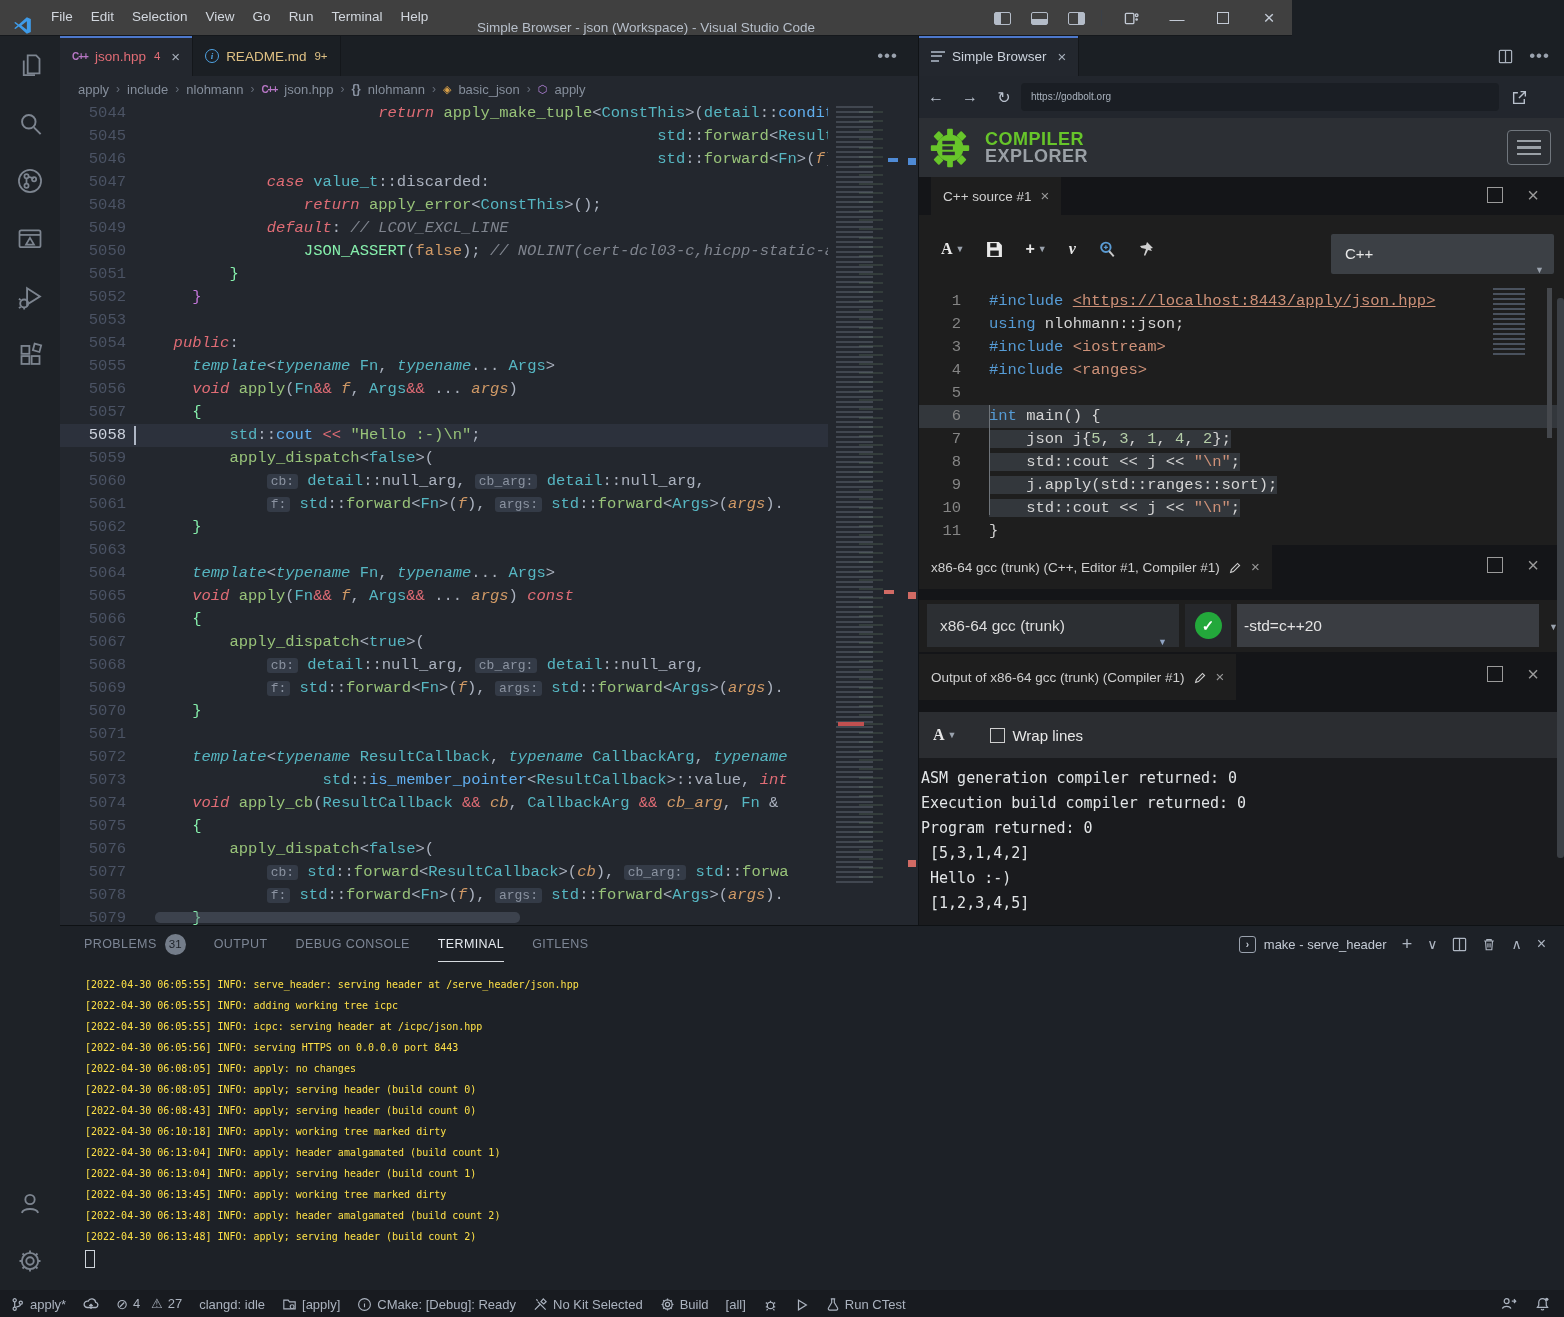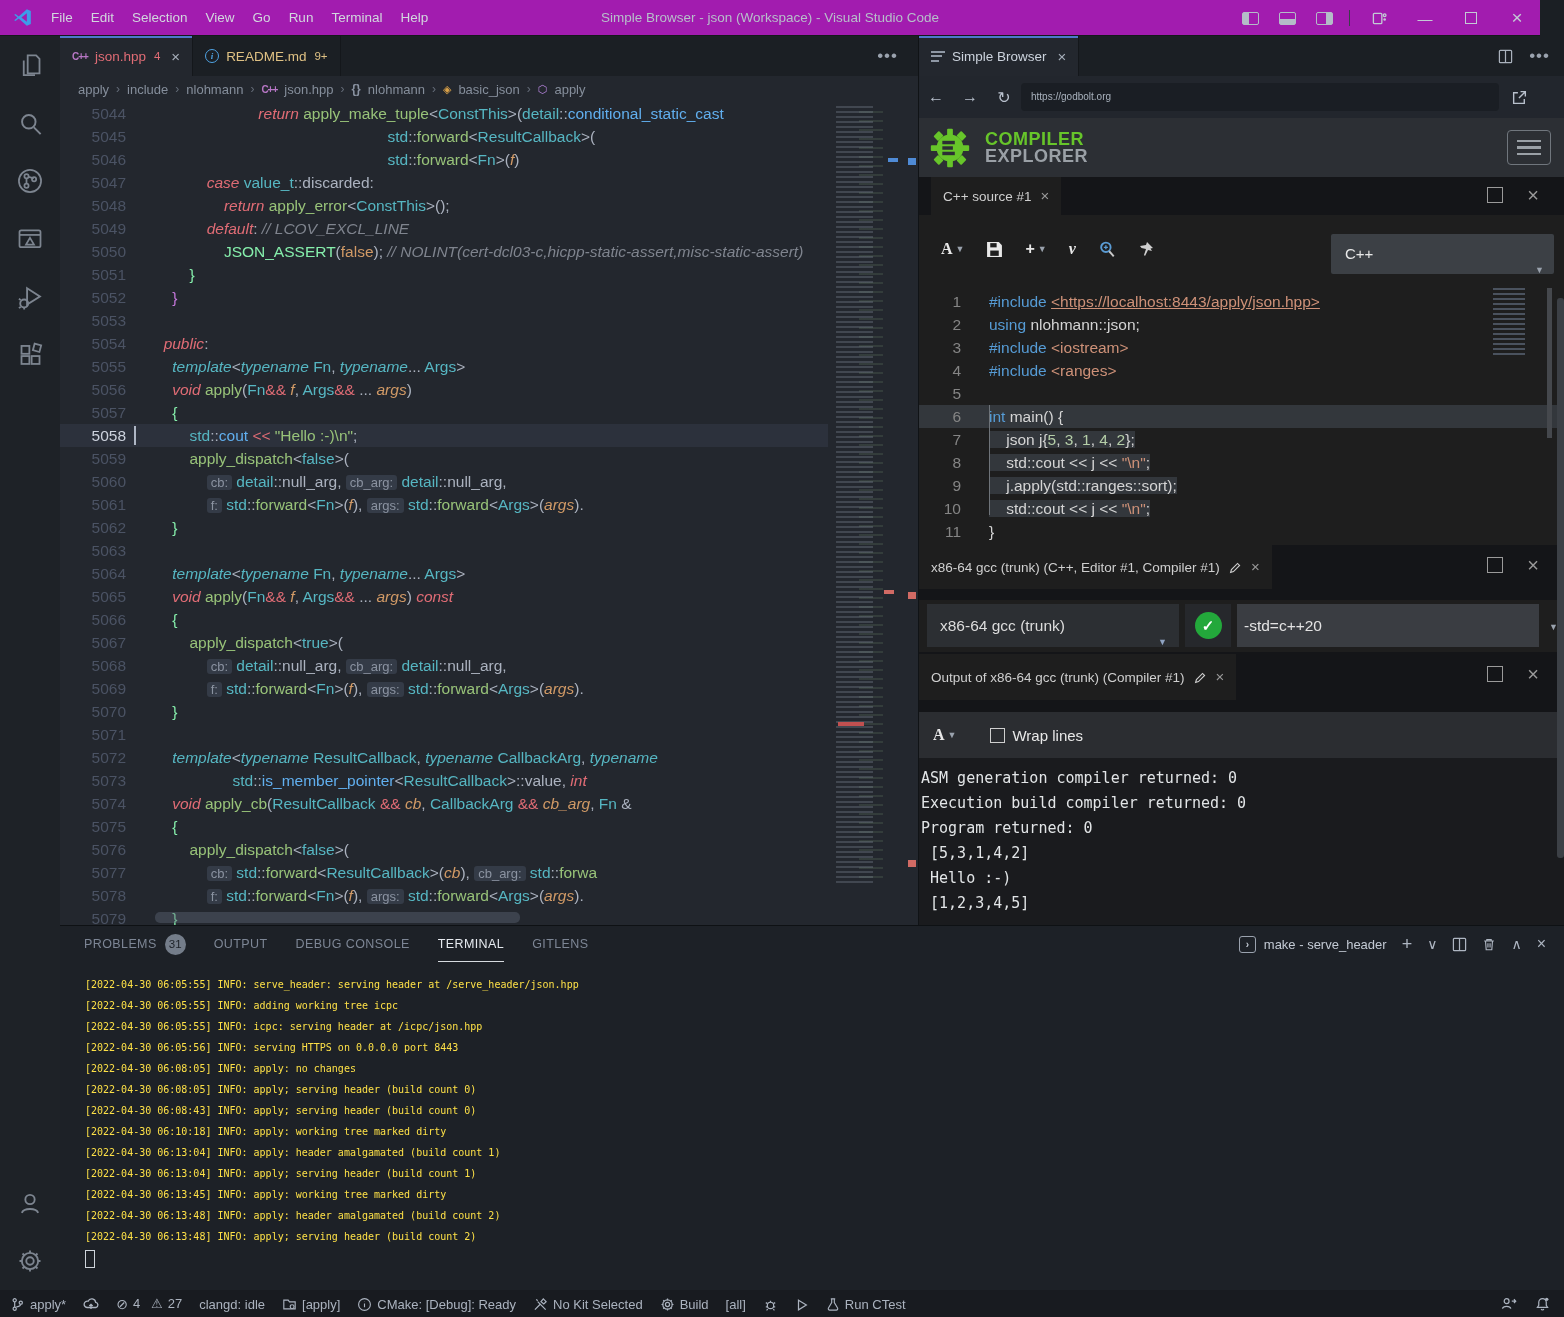--- a/index.html
+++ b/index.html
@@ -1,21 +1,21 @@
 <!DOCTYPE html>
 <html><head>
 <meta charset="utf-8">
 <style>
   *{box-sizing:border-box;margin:0;padding:0}
   html,body{width:1564px;height:1317px;overflow:hidden;background:#1b1f24;font-family:"Liberation Sans",sans-serif;-webkit-font-smoothing:antialiased}
   #app{position:relative;width:1564px;height:1317px}
   svg{display:block}
 
   
-  #titlebar{position:absolute;left:0;top:0;width:1540px;height:36px;background:#a21caf;display:flex;align-items:center;border-bottom:1px solid #15181c}
+  #titlebar{position:absolute;left:0;top:0;width:1292px;height:36px;background:#404040;display:flex;align-items:flex-end;border-bottom:1px solid #15181c}
   #vscode-logo{margin:0 10px 0 13px}
   .menu-item{color:#d2d7de;font-size:13.5px;padding:0 9px;height:36px;line-height:36px;cursor:default}
   #win-title{position:absolute;left:50%;transform:translateX(-50%);color:#b7bfca;font-size:13.5px;white-space:nowrap}
   #win-controls{position:absolute;right:0;top:0;height:36px;display:flex;align-items:center}
   .layout-ic{width:17px;height:13px;border:1.5px solid #b4bcc8;border-radius:2px;margin:0 10px;position:relative}
   .layout-ic.l::before{content:"";position:absolute;left:0;top:0;bottom:0;width:6px;background:#b4bcc8}
   .layout-ic.b::before{content:"";position:absolute;left:0;right:0;bottom:0;height:5px;background:#b4bcc8}
   .layout-ic.r::before{content:"";position:absolute;right:0;top:0;bottom:0;width:6px;background:#b4bcc8}
   .tb-sep{width:1px;height:16px;background:#3a4048;margin:0 6px}
   .winbtn{width:46px;height:36px;display:flex;align-items:center;justify-content:center;color:#c3cad5;font-size:15px}
@@ -37,21 +37,21 @@
   .info-ic{width:14px;height:14px;border:1.4px solid #4fa3e3;border-radius:50%;color:#4fa3e3;font-size:9px;display:flex;align-items:center;justify-content:center;font-family:"Liberation Serif",serif;font-style:italic;font-weight:bold}
   .kebab{color:#9aa2ae;font-size:17px;letter-spacing:1px}
   #editor-actions{position:absolute;right:20px;top:10px}
   #breadcrumb{position:absolute;left:0;top:40px;width:858px;height:26px;display:flex;align-items:center;gap:7px;padding-left:18px;font-size:13px;color:#858e9b;background:#23272e}
   .bc-sep{color:#646c78;font-size:12px}
   .bc-braces{color:#8a93a2;font-size:12px;font-weight:bold}
   .bc-class{color:#d8a048;font-size:11px}
   .bc-method{color:#b180d7;font-size:11px}
 
   #codearea{position:absolute;left:0;top:66px;width:858px;height:823px;overflow:hidden}
-  .crow{display:flex;height:23px;white-space:pre;font-family:Liberation Sans, sans-serif;font-size:15.5px;line-height:23px}
+  .crow{display:flex;height:23px;white-space:pre;font-family:Liberation Mono, monospace;font-size:15.5px;line-height:23px}
   .crow .num{width:66px;text-align:right;color:#4b5364;flex:none}
   .crow .ct{flex:1;padding-left:29px}
   .crow.hl{background:#2c313c}.crow.hl .num{color:#ccd2dd}
   .tk-w{color:#abb2bf}.tk-k{color:#e06c75;font-style:italic}.tk-kc{color:#56b6c2;font-style:italic}
   .tk-t{color:#56b6c2}.tk-m{color:#61afef}.tk-f{color:#98c379}.tk-p{color:#d19a66;font-style:italic}
   .tk-s{color:#98c379}.tk-c{color:#7f848e;font-style:italic}.tk-y{color:#86efac}.tk-o{color:#d19a66}
   .tk-r{color:#e06c75}.tk-pu{color:#c678dd}
   .tk-i{background:#343b47;color:#8b93a1;border-radius:3px;padding:0 4px;font-size:13px}
   #cursor{position:absolute;left:74px;top:324px;width:2px;height:19px;background:#aeb6c4}
   #minimap{position:absolute;left:768px;top:0;width:78px;height:823px;background:#23272e}

